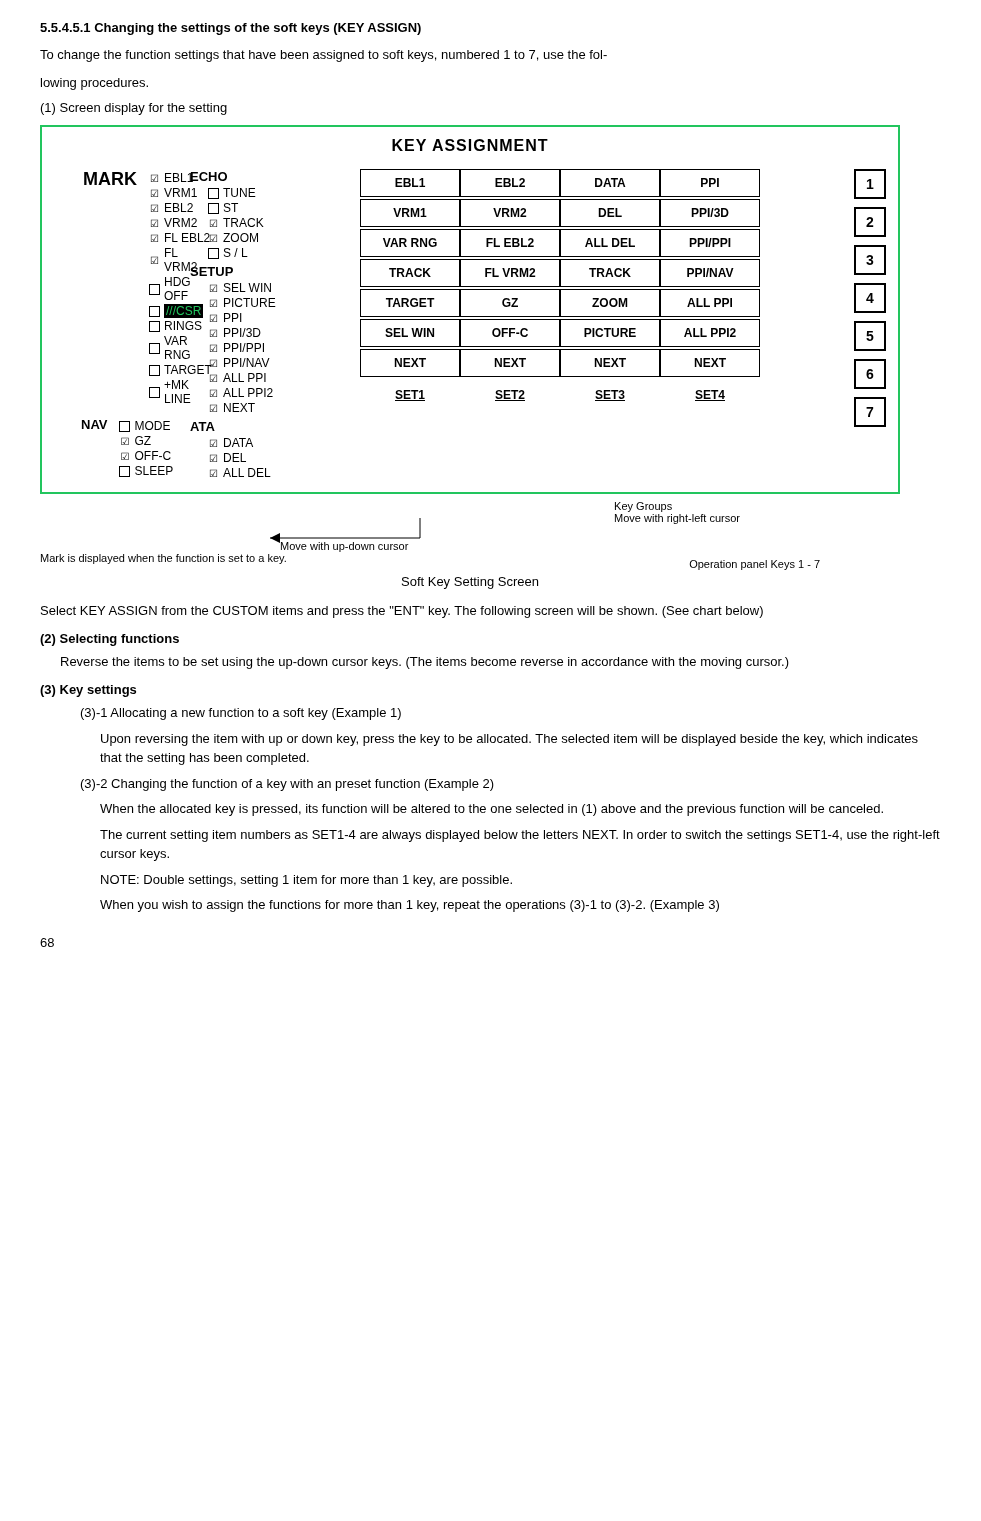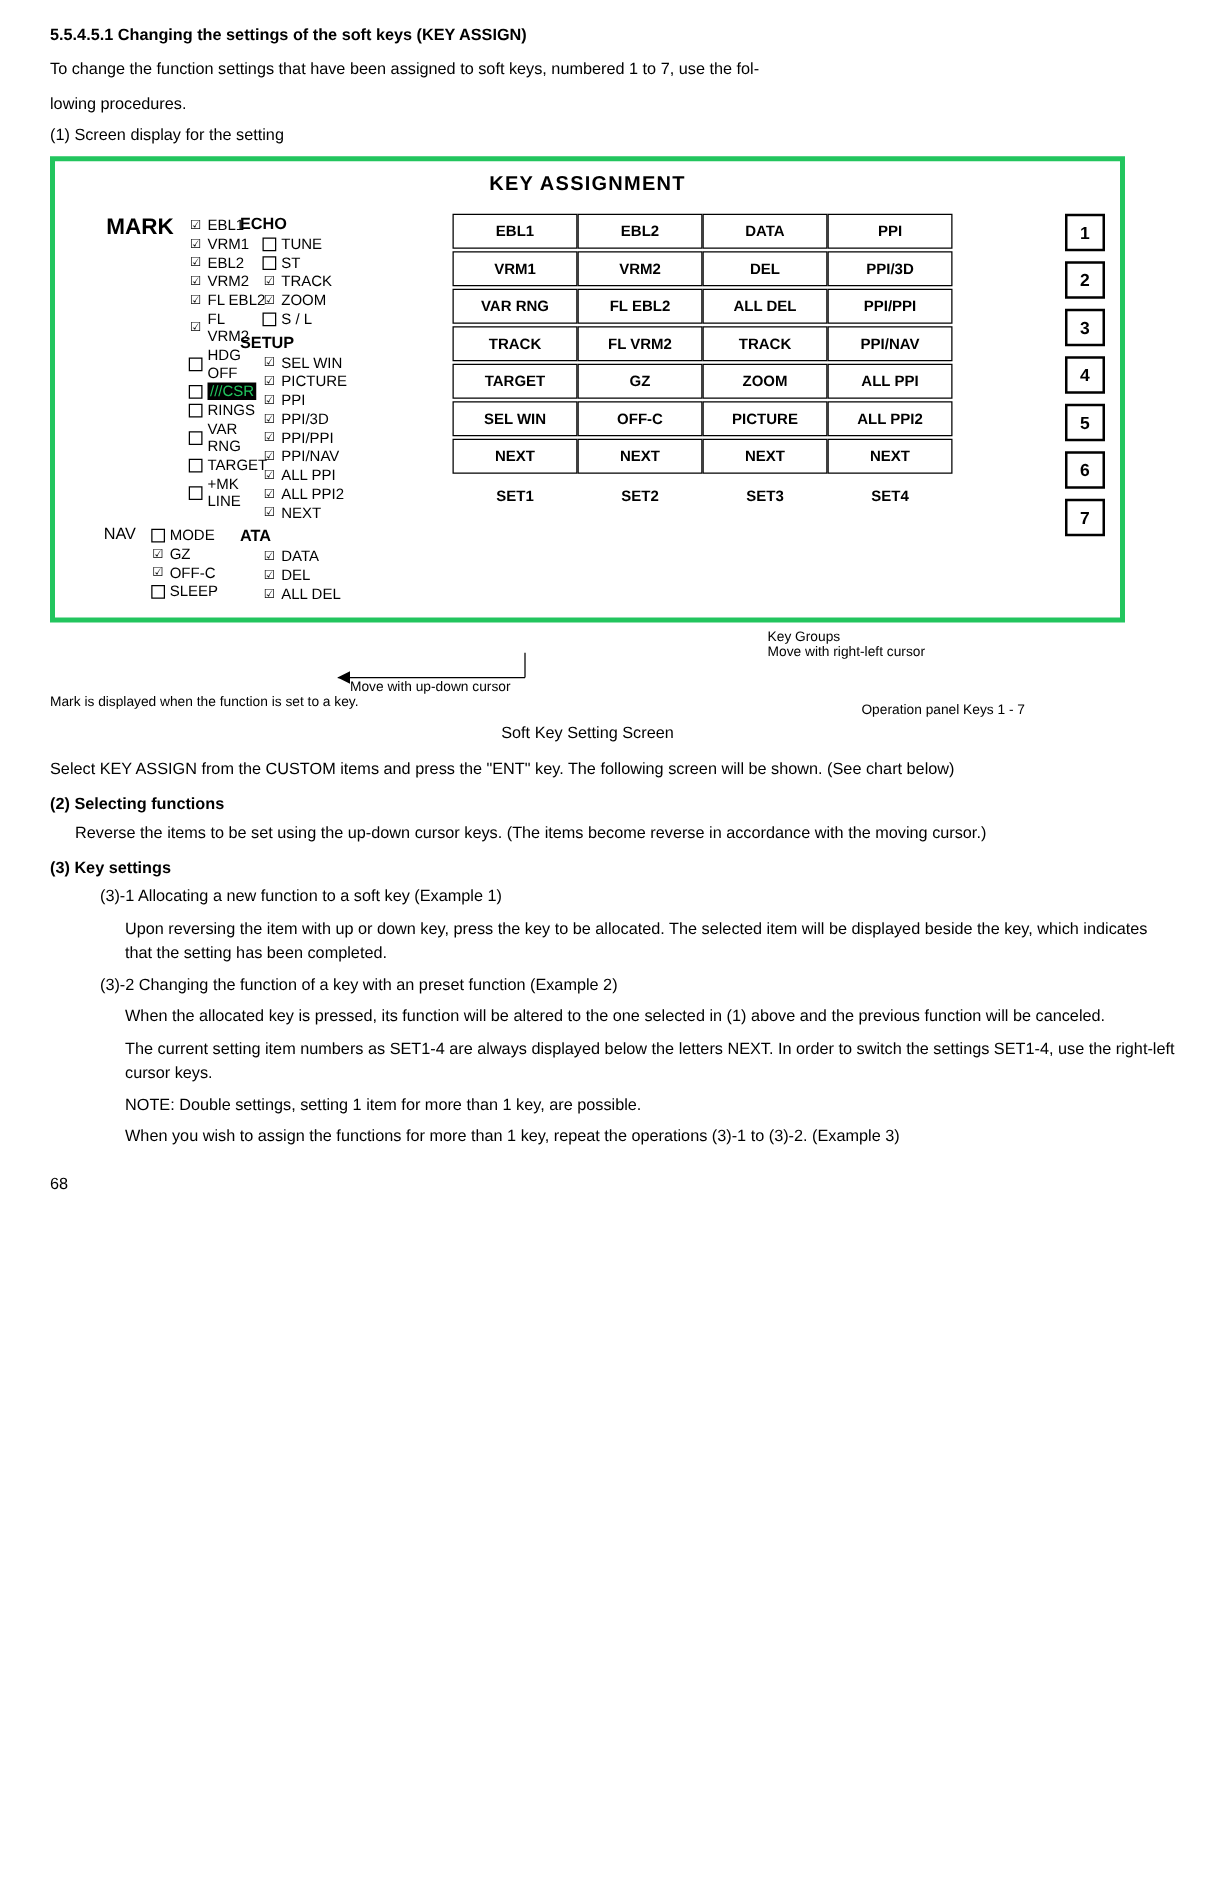--- a/index.html
+++ b/index.html
@@ -15,21 +15,21 @@
     .intro-text {
       margin-bottom: 8px;
       line-height: 1.5;
     }
     .section-label {
       margin-bottom: 10px;
       font-size: 13px;
     }
     
     .diagram-outer {
-      border: 4px solid #22c55e;
+      border: 2px solid #22c55e;
       margin-bottom: 6px;
       padding: 10px 8px 8px 8px;
       position: relative;
       width: 860px;
     }
     .diagram-title {
       text-align: center;
       font-weight: bold;
       font-size: 16px;
       margin-bottom: 14px;
@@ -76,21 +76,21 @@
       display: inline-flex;
       align-items: center;
       justify-content: center;
       font-size: 10px;
       flex-shrink: 0;
     }
     .nav-section {
       margin-top: 10px;
     }
     .nav-label {
-      font-weight: normal;
+      font-weight: bold;
       padding-left: 31px;
     }
     
     .col-middle {
       width: 160px;
       flex-shrink: 0;
     }
     .middle-section {
       margin-bottom: 4px;
     }
@@ -129,20 +129,21 @@
       min-height: 28px;
       display: flex;
       align-items: center;
       justify-content: center;
     }
     .key-cell.set-label {
       border: none;
       font-weight: bold;
       font-size: 12px;
       margin-top: 2px;
+      text-decoration: underline;
     }
     
     .col-numkeys {
       width: 36px;
       margin-left: 8px;
       flex-shrink: 0;
     }
     .num-key {
       border: 2px solid #000;
       text-align: center;

